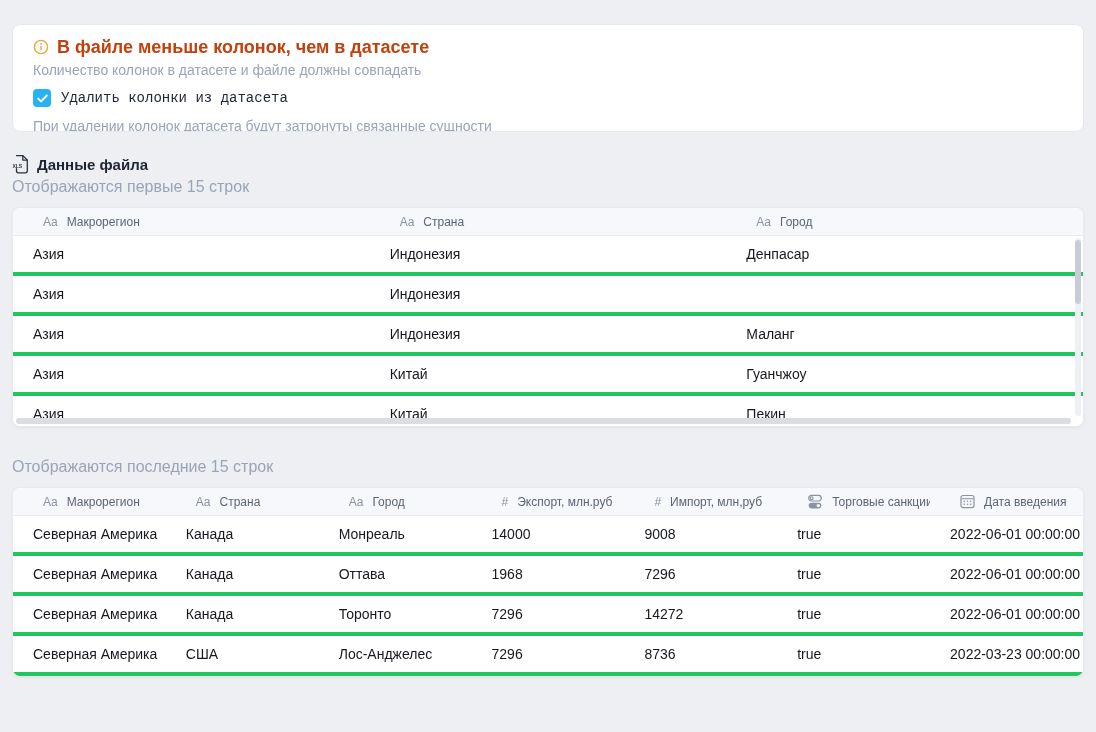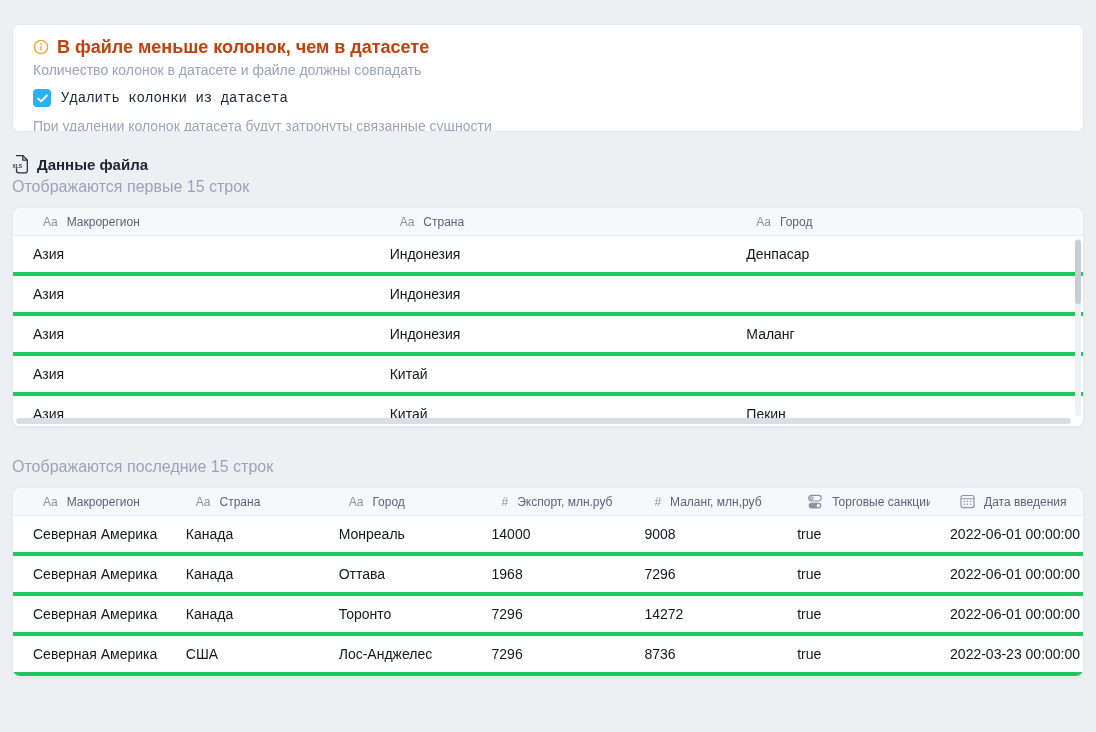--- a/index.html
+++ b/index.html
@@ -138,20 +138,21 @@
             <div class="t-cell" style="width: 33.3333%;">Индонезия</div>
           </div>
           <div class="t-row">
             <div class="t-cell" style="width: 33.3333%;">Азия</div>
             <div class="t-cell" style="width: 33.3333%;">Индонезия</div>
             <div class="t-cell" style="width: 33.3333%;">Маланг</div>
           </div>
           <div class="t-row">
             <div class="t-cell" style="width: 33.3333%;">Азия</div>
             <div class="t-cell" style="width: 33.3333%;">Китай</div>
+            <div class="t-cell" style="width: 33.3333%;">Гуанчжоу</div>
           </div>
           <div class="t-row">
             <div class="t-cell" style="width: 33.3333%;">Азия</div>
             <div class="t-cell" style="width: 33.3333%;">Китай</div>
             <div class="t-cell" style="width: 33.3333%;">Пекин</div>
           </div>
         </div>
       <div class="v-scroll">
         <div class="v-thumb"></div>
       </div>
@@ -175,21 +176,21 @@
           <div class="t-hcell" style="width: 14.2857%;">
             <span class="t-icon">Aa</span>
             <span>Город</span>
           </div>
           <div class="t-hcell" style="width: 14.2857%;">
             <span class="t-icon">#</span>
             <span>Экспорт, млн.руб</span>
           </div>
           <div class="t-hcell" style="width: 14.2857%;">
             <span class="t-icon">#</span>
-            <span>Маланг, млн,руб</span>
+            <span>Импорт, млн,руб</span>
           </div>
           <div class="t-hcell" style="width: 14.2857%;">
             <span class="t-icon">
               <svg width="16" height="16" viewBox="0 0 16 16">
                 <rect x="1.7" y="1.4" width="12.6" height="5.6" rx="2.8" fill="none" stroke="#8a92a3" stroke-width="1.2"></rect>
                 <circle cx="4.7" cy="4.2" r="1.4" fill="none" stroke="#8a92a3" stroke-width="1.1"></circle>
                 <rect x="1.7" y="8.8" width="12.6" height="5.6" rx="2.8" fill="#8a92a3"></rect>
                 <circle cx="11.3" cy="11.6" r="1.7" fill="#f7f8fb"></circle>
               </svg>
             </span>

